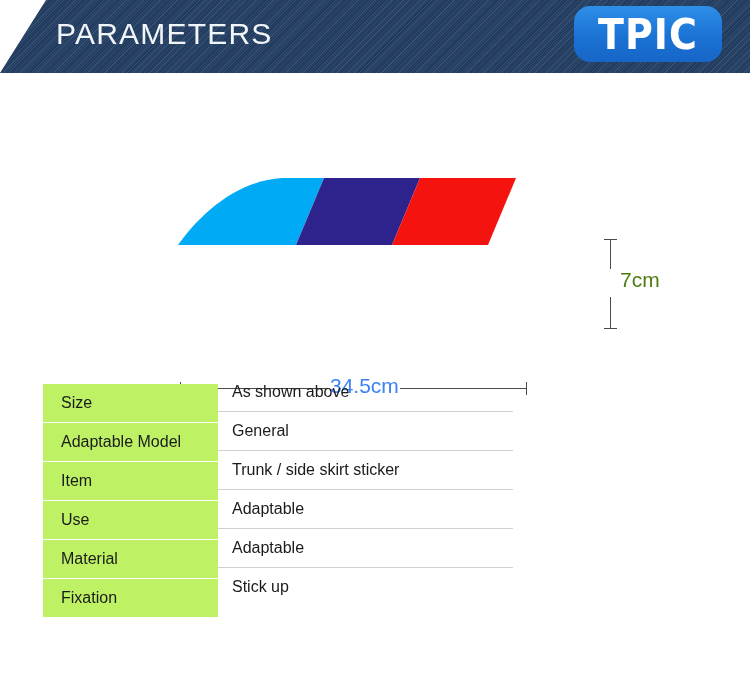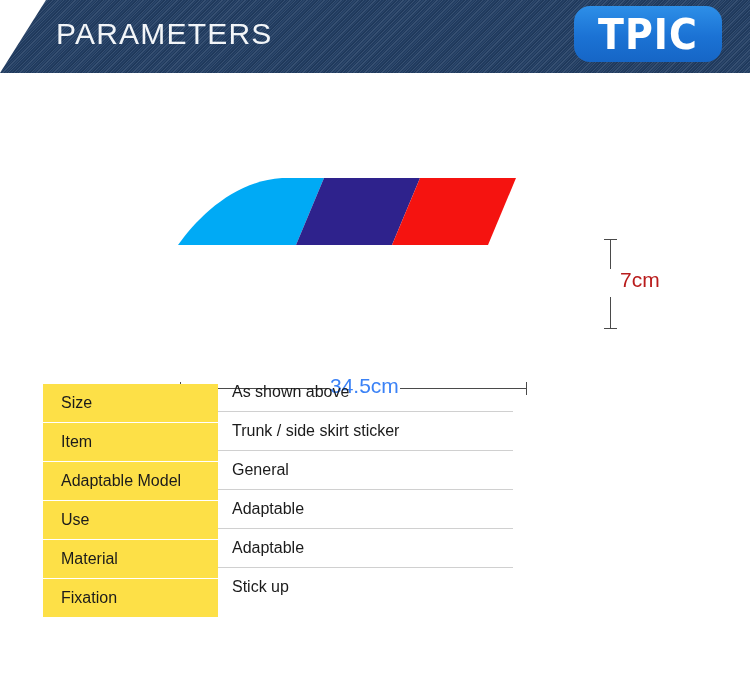--- a/index.html
+++ b/index.html
@@ -115,21 +115,21 @@
     height: 1px;
     background: #4a4a4a;
   }
   #height-dimension .cap-top { top: 0; }
   #height-dimension .cap-bottom { top: 89px; }
   #height-value {
     position: absolute;
     left: 22px;
     top: 29px;
     font-size: 21px;
-    color: #b91c1c;
+    color: #4d7c0f;
     white-space: nowrap;
   }
   #height-value-mask {
     position: absolute;
     left: 6px;
     top: 30px;
     width: 16px;
     height: 28px;
     background: #ffffff;
   }
@@ -179,21 +179,21 @@
     display: flex;
     align-items: center;
     height: 38px;
     border-bottom: 1px solid #d0d0d0;
   }
   .spec-row:last-child { border-bottom: none; }
   .spec-label {
     width: 175px;
     height: 38px;
     line-height: 38px;
-    background: #fde047;
+    background: #bef264;
     padding-left: 18px;
     box-sizing: border-box;
     font-size: 16px;
     color: #1b1b1b;
     white-space: nowrap;
     margin-top: 22px;
   }
   .spec-value {
     padding-left: 14px;
     font-size: 16px;
@@ -239,28 +239,28 @@
     <div id="width-value">34.5cm</div>
   </div>
 </div>
 
 <div id="spec-table">
   <div class="spec-row">
     <div class="spec-label">Size</div>
     <div class="spec-value">As shown above</div>
   </div>
   <div class="spec-row">
+    <div class="spec-label">Adaptable Model</div>
+    <div class="spec-value">General</div>
+  </div>
+  <div class="spec-row">
     <div class="spec-label">Item</div>
     <div class="spec-value">Trunk / side  skirt  sticker</div>
   </div>
   <div class="spec-row">
-    <div class="spec-label">Adaptable Model</div>
-    <div class="spec-value">General</div>
-  </div>
-  <div class="spec-row">
     <div class="spec-label">Use</div>
     <div class="spec-value">Adaptable</div>
   </div>
   <div class="spec-row">
     <div class="spec-label">Material</div>
     <div class="spec-value">Adaptable</div>
   </div>
   <div class="spec-row">
     <div class="spec-label">Fixation</div>
     <div class="spec-value">Stick up</div>

